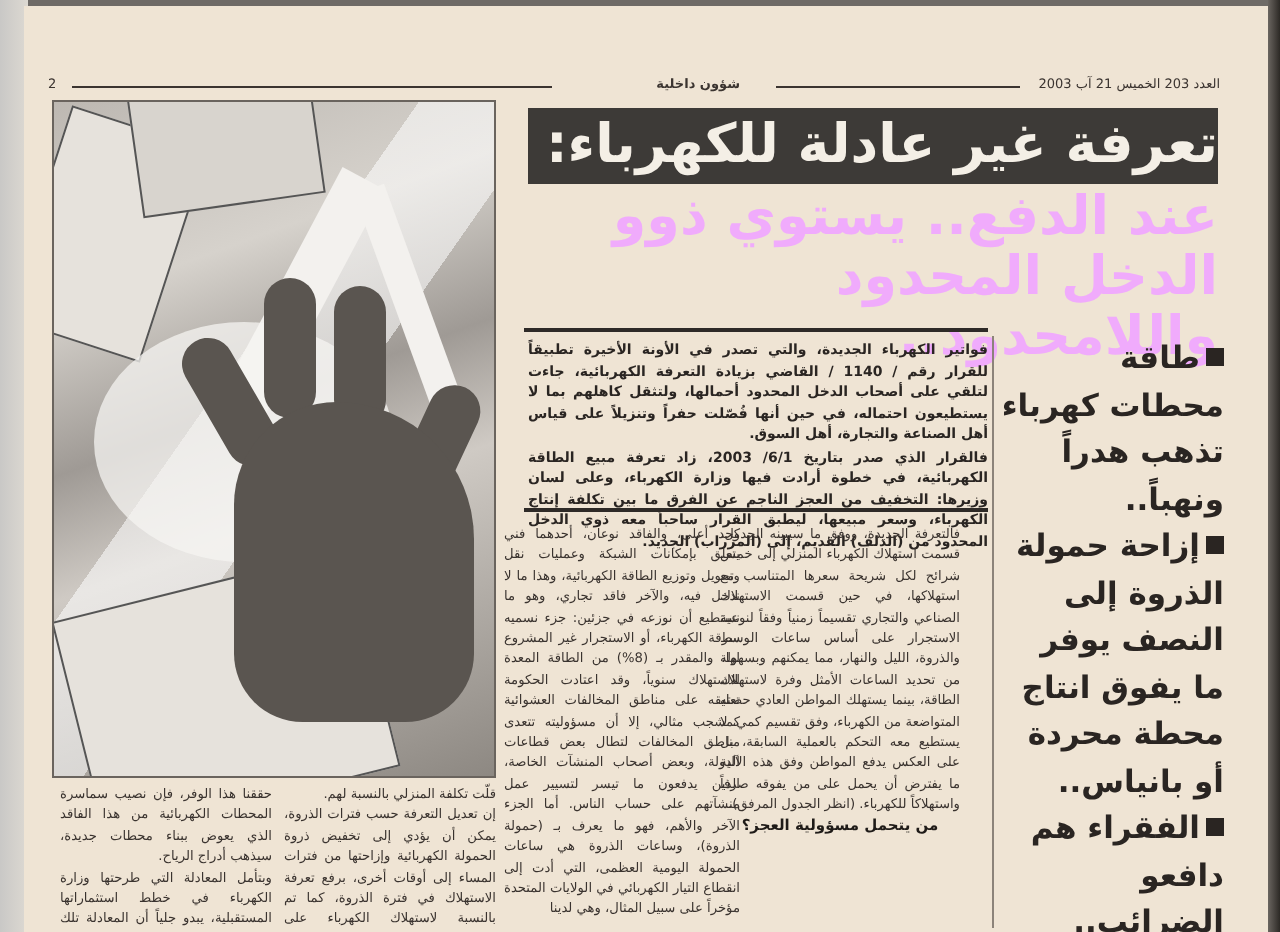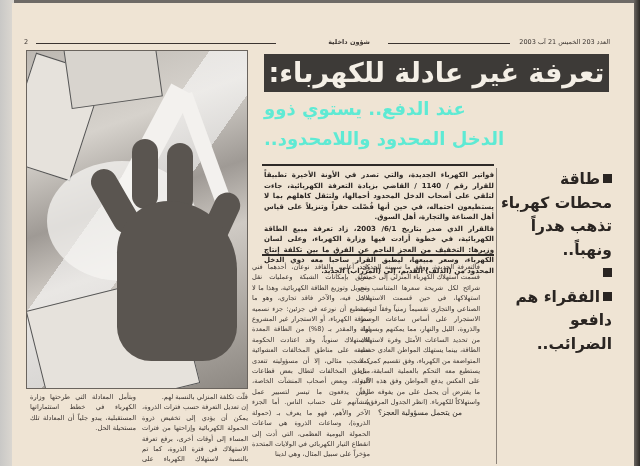--- a/index.html
+++ b/index.html
@@ -36,40 +36,40 @@
   .photo .bolt { position:absolute; background:#f3f1ee; }
   .photo .hand {
     position:absolute; left:60px; top:100px; width:170px; height:230px;
     background:#5a5550; border-radius:60px 80px 40px 40px;
   }
   .photo .finger { position:absolute; background:#5a5550; border-radius:14px; }
   .photo .glow { position:absolute; left:20px; top:110px; width:150px; height:120px; border-radius:50%; background:rgba(245,244,242,.75); }
 
   .headline-bar {
     position:absolute; left:264px; top:54px; width:345px; height:38px;
-    background:#3d3a37; color:#f4efe6; direction:rtl; text-align:center;
+    background:#3d3a37; color:#f4efe6; direction:rtl; text-align:right;
     font-size:27px; font-weight:bold; line-height:38px; white-space:nowrap;
   }
   .headline-sub {
-    position:absolute; left:264px; top:94px; width:345px; direction:rtl; text-align:left;
-    font-size:18px; font-weight:bold; color:#5eead4; line-height:30px;
+    position:absolute; left:264px; top:94px; width:345px; direction:rtl; text-align:right;
+    font-size:27px; font-weight:bold; color:#f0abfc; line-height:30px;
   }
   .lead-rule { position:absolute; left:262px; height:2px; background:#2e2a27; }
   .lead {
     position:absolute; left:264px; top:170px; width:230px; direction:rtl; text-align:justify;
     font-size:7px; line-height:10.5px; color:#2a2522; font-weight:bold;
   }
   .lead p { margin:0 0 1px 0; }
 
   .col {
     position:absolute; direction:rtl; text-align:justify;
     font-size:6.6px; line-height:10.4px; color:#3a332f;
   }
   .col p { margin:0; }
-  .col .subhead { font-weight:normal; text-align:center; font-size:7.5px; color:#1f1b18; }
+  .col .subhead { font-weight:bold; text-align:center; font-size:7.5px; color:#1f1b18; }
 
   .sidebar {
     position:absolute; left:500px; top:168px; width:112px; direction:rtl;
     font-size:15.5px; font-weight:bold; line-height:23.5px; color:#2a2522;
   }
   .sidebar .item { margin:0; }
   .sidebar .sq { display:inline-block; width:9px; height:9px; background:#2a2522; margin-left:3px; vertical-align:1px; }
   .col-divider { position:absolute; width:1px; background:#8c837a; }
 </style>
 </head>
@@ -111,36 +111,37 @@
 
 <div class="lead-rule" style="top:164px;width:232px;"></div>
 <div class="lead">
   <p>فواتير الكهرباء الجديدة، والتي تصدر في الأونة الأخيرة تطبيقاً للقرار رقم / 1140 / القاضي بزيادة التعرفة الكهربائية، جاءت لتلقي على أصحاب الدخل المحدود أحمالها، ولتثقل كاهلهم بما لا يستطيعون احتماله، في حين أنها فُصّلت حفراً وتنزيلاً على قياس أهل الصناعة والتجارة، أهل السوق.</p>
   <p>فالقرار الذي صدر بتاريخ 6/1/ 2003، زاد تعرفة مبيع الطاقة الكهربائية، في خطوة أرادت فيها وزارة الكهرباء، وعلى لسان وزيرها: التخفيف من العجز الناجم عن الفرق ما بين تكلفة إنتاج الكهرباء، وسعر مبيعها، ليطبق القرار ساحباً معه ذوي الدخل المحدود من (الدلف) القديم، إلى (المزراب) الجديد.</p>
 </div>
 <div class="lead-rule" style="top:254px;width:232px;"></div>
 
 <div class="sidebar">
   <p class="item"><span class="sq"></span><span>طاقة محطات كهرباء تذهب هدراً ونهباً..</span></p>
-  <p class="item"><span class="sq"></span></p>
+  <p class="item"><span class="sq"></span><span>إزاحة حمولة الذروة إلى النصف يوفر ما يفوق انتاج محطة محردة أو بانياس..</span></p>
   <p class="item"><span class="sq"></span><span>الفقراء هم دافعو الضرائب..</span></p>
 
 </div>
 
 <div class="col-divider" style="left:496px;top:168px;height:296px;"></div>
 
 <div class="col" style="left:360px;top:262px;width:120px;">
   <p>فالتعرفة الجديدة، ووفق ما سيبينه الجدول، قسمت استهلاك الكهرباء المنزلي إلى خمس شرائح لكل شريحة سعرها المتناسب مع استهلاكها، في حين قسمت الاستهلاك الصناعي والتجاري تقسيماً زمنياً وفقاً لنوعية الاستجرار على أساس ساعات الوسط والذروة، الليل والنهار، مما يمكنهم وبسهولة من تحديد الساعات الأمثل وفرة لاستهلاك الطاقة، بينما يستهلك المواطن العادي حصته المتواضعة من الكهرباء، وفق تقسيم كمي، لا يستطيع معه التحكم بالعملية السابقة، بل على العكس يدفع المواطن وفق هذه الآلية ما يفترض أن يحمل على من يفوقه صرفاً واستهلاكاً للكهرباء. (انظر الجدول المرفق).</p>
   <p class="subhead">من يتحمل مسؤولية العجز؟</p>
 </div>
 
 <div class="col" style="left:252px;top:262px;width:118px;">
   <p>كحد أعلى، والفاقد نوعان، أحدهما فني يتعلق بإمكانات الشبكة وعمليات نقل وتحويل وتوزيع الطاقة الكهربائية، وهذا ما لا ندخل فيه، والآخر فاقد تجاري، وهو ما نستطيع أن نوزعه في جزئين: جزء نسميه سرقة الكهرباء، أو الاستجرار غير المشروع لها، والمقدر بـ (8%) من الطاقة المعدة للاستهلاك سنوياً، وقد اعتادت الحكومة تعليقه على مناطق المخالفات العشوائية كمشجب مثالي، إلا أن مسؤوليته تتعدى مناطق المخالفات لتطال بعض قطاعات الدولة، وبعض أصحاب المنشآت الخاصة، الذين يدفعون ما تيسر لتسيير عمل منشآتهم على حساب الناس. أما الجزء الآخر والأهم، فهو ما يعرف بـ (حمولة الذروة)، وساعات الذروة هي ساعات الحمولة اليومية العظمى، التي أدت إلى انقطاع التيار الكهربائي في الولايات المتحدة مؤخراً على سبيل المثال، وهي لدينا</p>
 </div>
 
 <div class="col" style="left:142px;top:392px;width:106px;">
   <p>قلّت تكلفة المنزلي بالنسبة لهم.</p>
   <p>إن تعديل التعرفة حسب فترات الذروة، يمكن أن يؤدي إلى تخفيض ذروة الحمولة الكهربائية وإزاحتها من فترات المساء إلى أوقات أخرى، برفع تعرفة الاستهلاك في فترة الذروة، كما تم بالنسبة لاستهلاك الكهرباء على التوترات (230) ك. فولت و /66/ ك. فولت و /20/ ك. فولت والتي تستخدم</p>
 </div>
 <div class="col" style="left:30px;top:392px;width:106px;">
+  <p>حققنا هذا الوفر، فإن نصيب سماسرة المحطات الكهربائية من هذا الفاقد الذي يعوض ببناء محطات جديدة، سيذهب أدراج الرياح.</p>
   <p>وبتأمل المعادلة التي طرحتها وزارة الكهرباء في خطط استثماراتها المستقبلية، يبدو جلياً أن المعادلة تلك مستحيلة الحل.</p>
 
 </div>
 
 </body></html>

